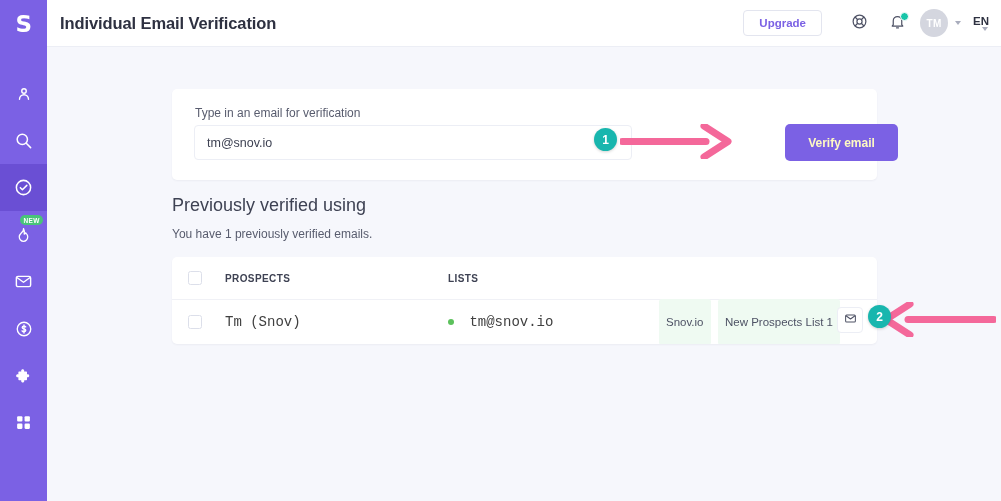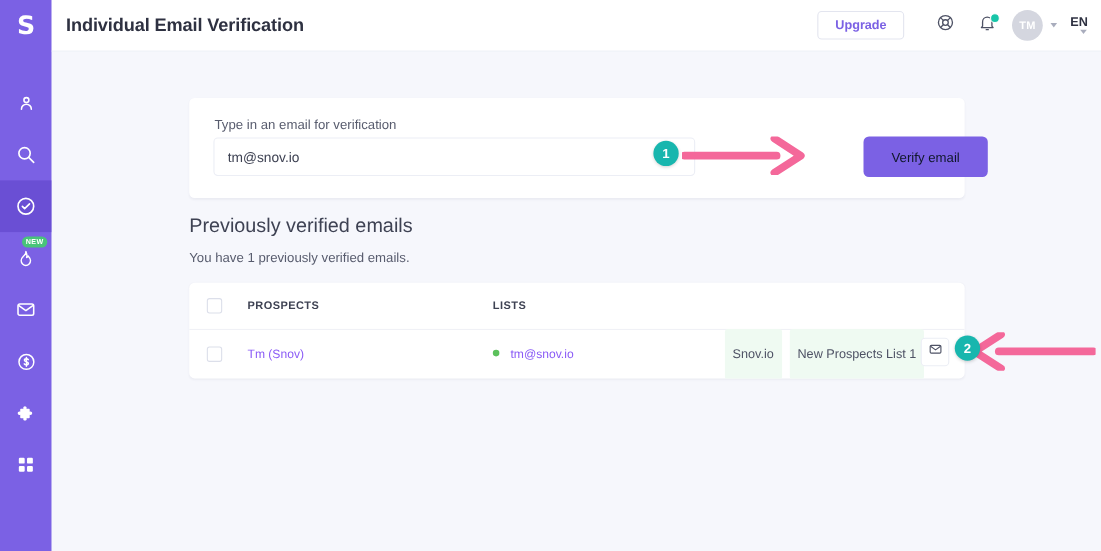--- a/index.html
+++ b/index.html
@@ -118,23 +118,23 @@
     width: 438px; height: 35px;
     border: 1px solid #eceef5; border-radius: 4px;
     background: #fff; padding: 0 12px;
     font-size: 12.5px; color: #3e4253;
     font-family: "Liberation Sans", sans-serif;
     outline: none;
   }
   .verify-btn {
     position: absolute; left: 613px; top: 35px;
     width: 113px; height: 37px;
-    background: #7b61e4; color: #0f172a;
+    background: #7b61e4; color: #fef9c3;
     border: none; border-radius: 5px; cursor: pointer;
-    font-size: 12px; font-weight: 400;
+    font-size: 12px; font-weight: 700;
     font-family: "Liberation Sans", sans-serif;
   }
 
   .section-title {
     position: absolute; left: 125px; top: 148px;
     font-size: 18px; color: #3e4253; font-weight: 400;
   }
   .section-sub {
     position: absolute; left: 125px; top: 180px;
     font-size: 12px; color: #585c6e;
@@ -154,21 +154,21 @@
   .trow.head { border-bottom: 1px solid #f0f1f6; }
   .cb {
     width: 14px; height: 14px; border: 1px solid #dcdfea;
     border-radius: 2.5px; background: #fff; cursor: pointer;
     margin-left: 16px; flex: none;
   }
   .c-prospects { width: 223px; margin-left: 23px; flex: none; }
   .c-emails    { width: 211px; flex: none; }
   .c-lists     { flex: 1; }
   .th { font-size: 10px; font-weight: 700; color: #3e4253; letter-spacing: 0.4px; }
-  .td { font-size: 11px; color: #8b5cf6; }
+  .td { font-size: 14px; color: #404040; font-family: Liberation Mono, monospace; }
   .green-dot {
     display: inline-block; width: 6px; height: 6px; border-radius: 50%;
     background: #5cc15c; margin-right: 7px; vertical-align: 1px;
   }
   .tag {
     display: inline-block; background: #effaf2; color: #4e5265;
     font-size: 11.5px; padding: 17px 7px; border-radius: 3px;
     margin-right: 3px;
   }
   .mail-btn {
@@ -318,21 +318,21 @@
 
   <main class="main">
 
 
     <section class="verify-card">
       <label class="field-label">Type in an email for verification</label>
       <input class="email-input" type="text" value="tm@snov.io" style="">
       <button class="verify-btn">Verify email</button>
     </section>
 
-    <h2 class="section-title">Previously verified emails</h2>
+    <h2 class="section-title">Previously verified using</h2>
     <p class="section-sub">You have 1 previously verified emails.</p>
 
     <section class="table-card">
       <div class="trow head">
         <div class="cb"></div>
         <div class="c-prospects th">PROSPECTS</div>
         <div class="c-lists th">LISTS</div>
       </div>
 
       <div class="trow">

